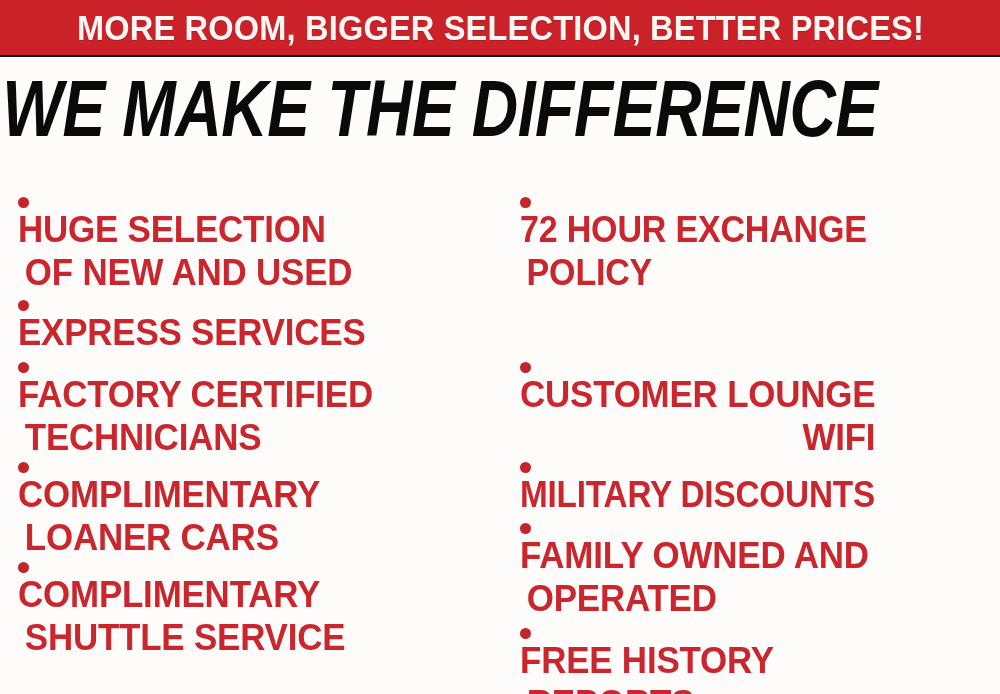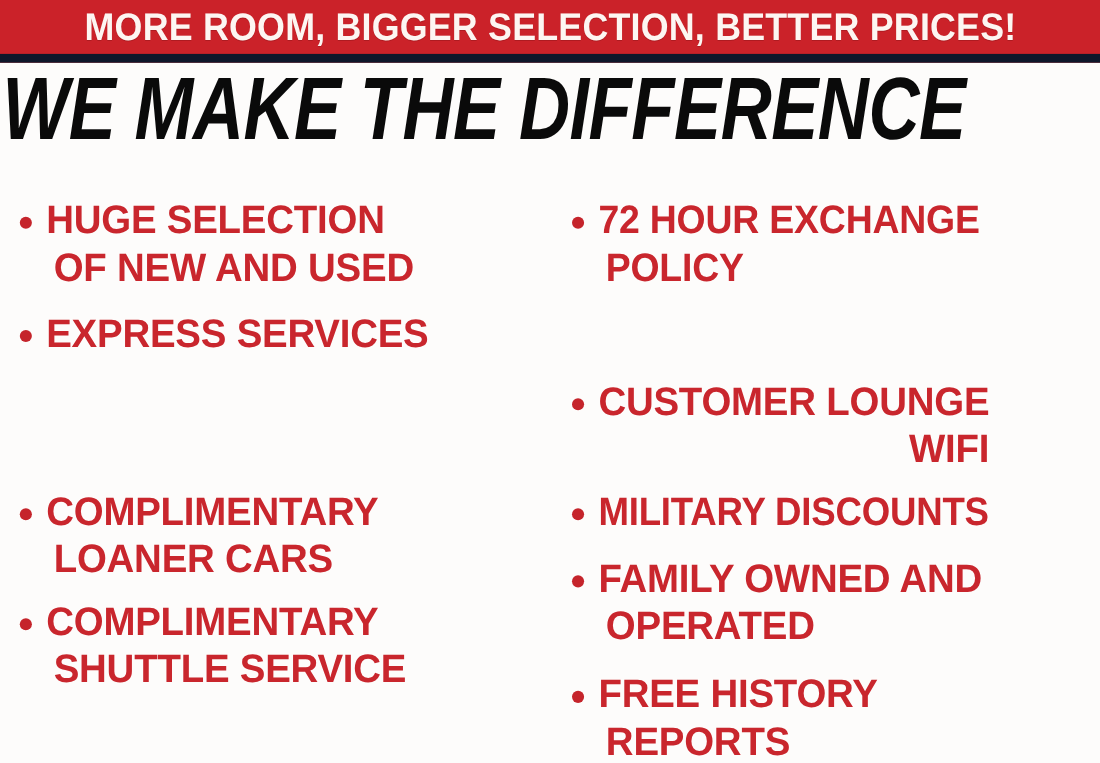--- a/index.html
+++ b/index.html
@@ -21,21 +21,21 @@
   }
 
   
   .banner {
     position: absolute;
     left: 0;
     top: 0;
     width: 1000px;
     height: 57px;
     background: #cb2229;
-    border-bottom: 8px solid #0f172a;
+    border-bottom: 2px solid #0f172a;
     box-sizing: border-box;
     display: flex;
     align-items: center;
     justify-content: center;
   }
   .banner-text {
     color: #fdf6f2;
     font-family: "Liberation Sans", sans-serif;
     font-weight: bold;
     font-size: 35px;
@@ -48,21 +48,21 @@
   }
 
   
   .headline-wrap {
     position: absolute;
     left: 0;
     top: 62px;
     width: 880px;
     height: 84px;
     display: flex;
-    align-items: flex-start;
+    align-items: flex-end;
     justify-content: center;
   }
   .headline {
     color: #0a0a0a;
     font-family: "Liberation Sans", sans-serif;
     font-weight: bold;
     font-style: italic;
     font-size: 76px;
     line-height: 76px;
     letter-spacing: -0.5px;
@@ -85,20 +85,21 @@
     height: 542px;
   }
   .col-left  { left: 18px;  width: 492px; }
   .col-right { left: 520px; width: 480px; }
 
   .bullet-item {
     position: absolute;
     display: flex;
     align-items: flex-start;
     left: 0;
+    flex-direction: column;
   }
   .dot {
     flex: 0 0 auto;
     width: 11px;
     height: 11px;
     border-radius: 50%;
     background: #c5242b;
     margin-top: 19px;
     margin-right: 13px;
   }
@@ -135,20 +136,24 @@
   <div class="columns">
     <div class="col col-left" id="col-left">
         <div class="bullet-item" style="top: 26px;">
           <span class="dot"></span>
           <span class="bullet-text">HUGE SELECTION<span class="l2">OF NEW AND USED</span></span>
         </div>
         <div class="bullet-item" style="top: 129px;">
           <span class="dot"></span>
           <span class="bullet-text">EXPRESS SERVICES</span>
         </div>
+        <div class="bullet-item" style="top: 191px;">
+          <span class="dot"></span>
+          <span class="bullet-text">FACTORY CERTIFIED<span class="l2">TECHNICIANS</span></span>
+        </div>
         <div class="bullet-item" style="top: 291px;">
           <span class="dot"></span>
           <span class="bullet-text">COMPLIMENTARY<span class="l2">LOANER CARS</span></span>
         </div>
         <div class="bullet-item" style="top: 391px;">
           <span class="dot"></span>
           <span class="bullet-text">COMPLIMENTARY<span class="l2">SHUTTLE SERVICE</span></span>
         </div>
       </div>
     <div class="col col-right" id="col-right">

